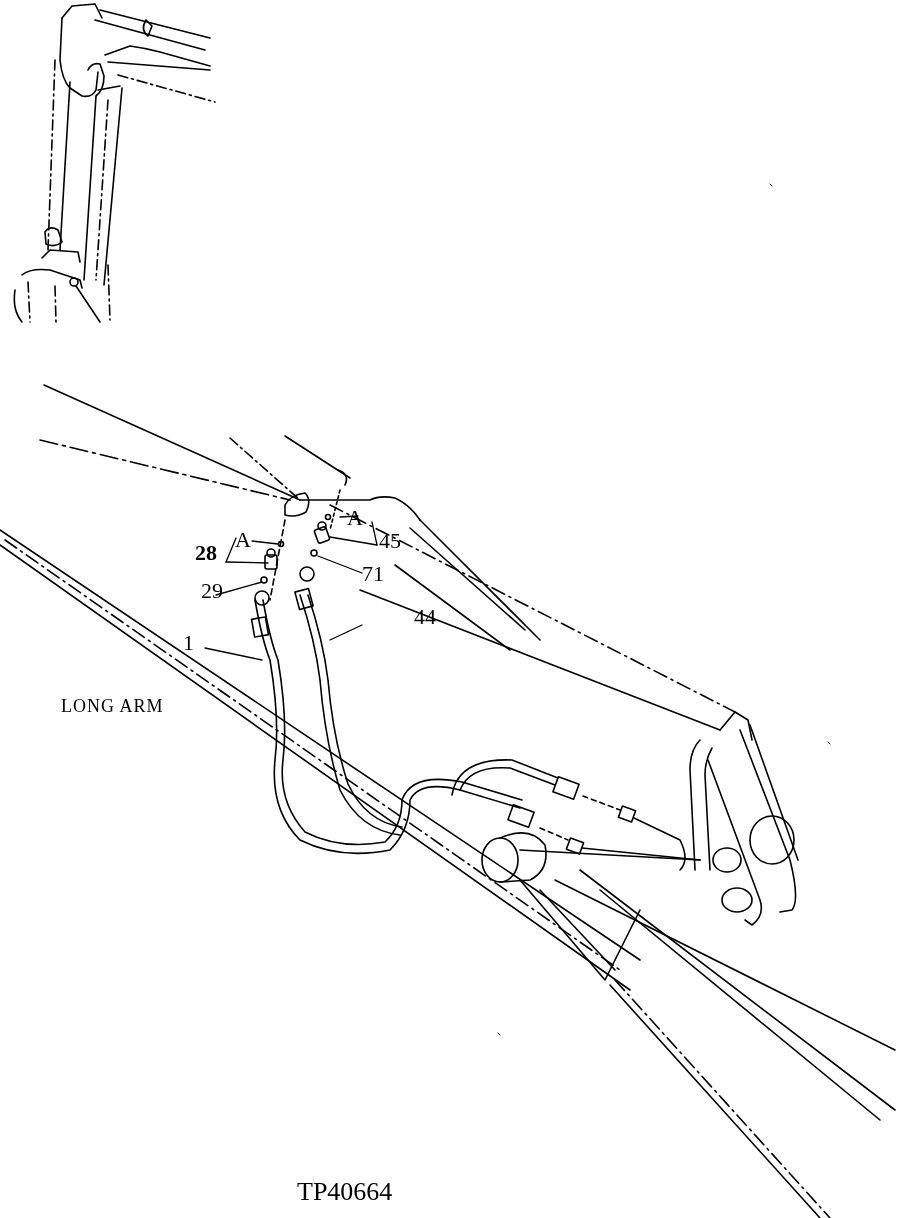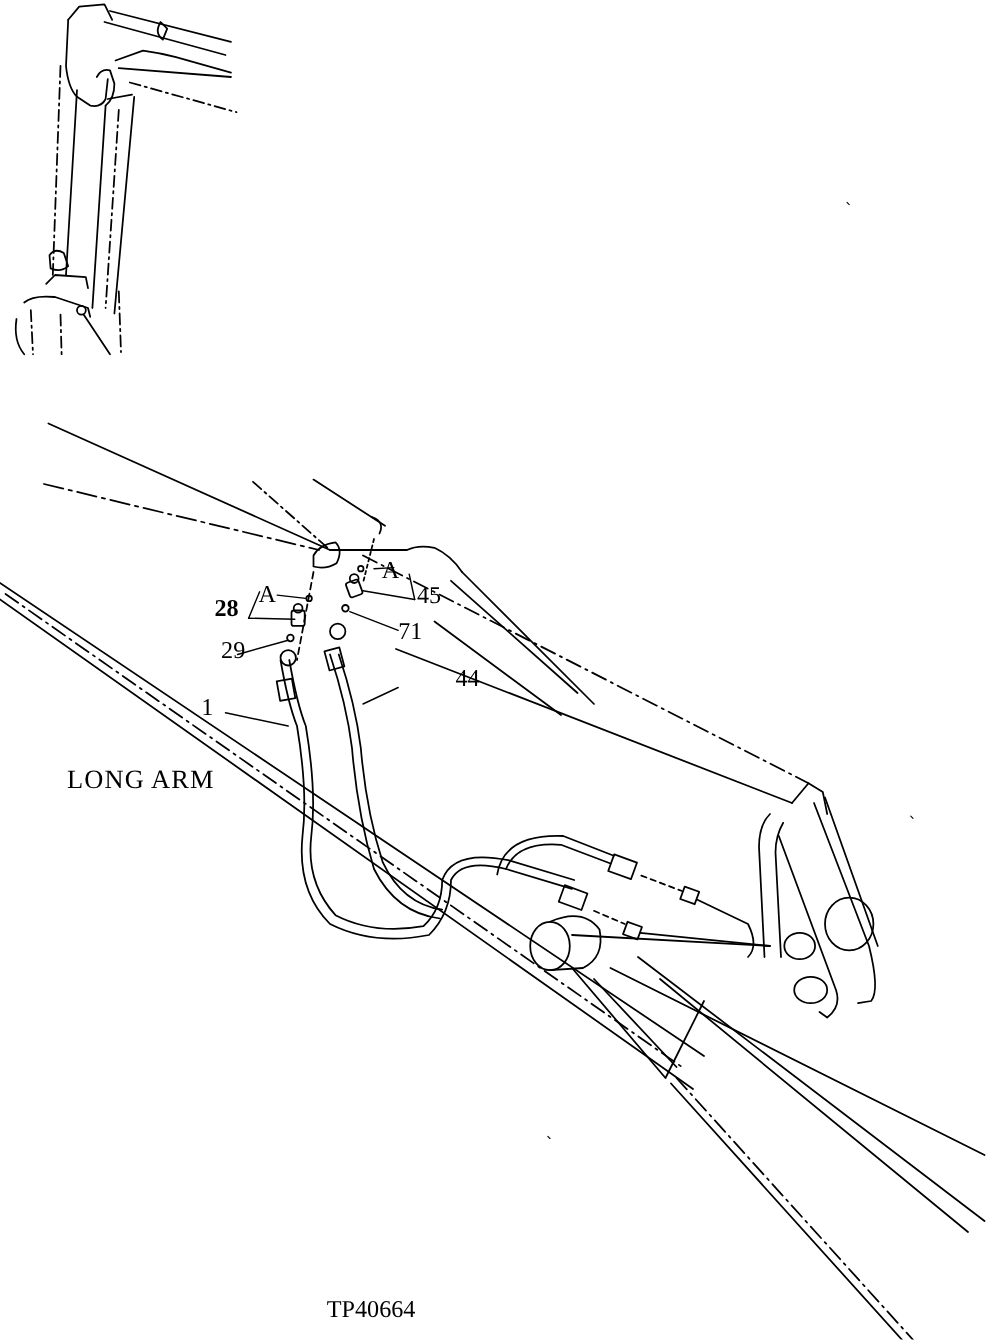--- a/index.html
+++ b/index.html
@@ -1,21 +1,21 @@
 <!DOCTYPE html>
 <html><head>
   <meta charset="utf-8">
   <style>
     html, body { margin: 0; padding: 0; background: #ffffff; }
     .canvas { position: relative; width: 905px; height: 1218px; background: #ffffff; overflow: hidden; }
     svg.drawing { position: absolute; left: 0; top: 0; width: 905px; height: 1218px; }
     .lbl { position: absolute; font-family: "Liberation Serif", "DejaVu Serif", serif; color: #000; line-height: 1; white-space: nowrap; }
     .callout { font-size: 22px; }
-    .caption { font-size: 24px; letter-spacing: 1px; text-align: center; }
-    .fig-id { font-size: 22px; }
+    .caption { font-size: 18px; letter-spacing: 1px; text-align: center; }
+    .fig-id { font-size: 26px; }
   </style>
 </head>
 <body>
 
 <div class="canvas">
   <svg class="drawing" viewBox="0 0 905 1218" fill="none" stroke="#000" stroke-width="1.6" stroke-linecap="round" stroke-linejoin="round">
 
     <g>
       <path d="M62 18 L72 6 L95 4 L102 18"></path>
       <path d="M100 10 L210 38"></path>

